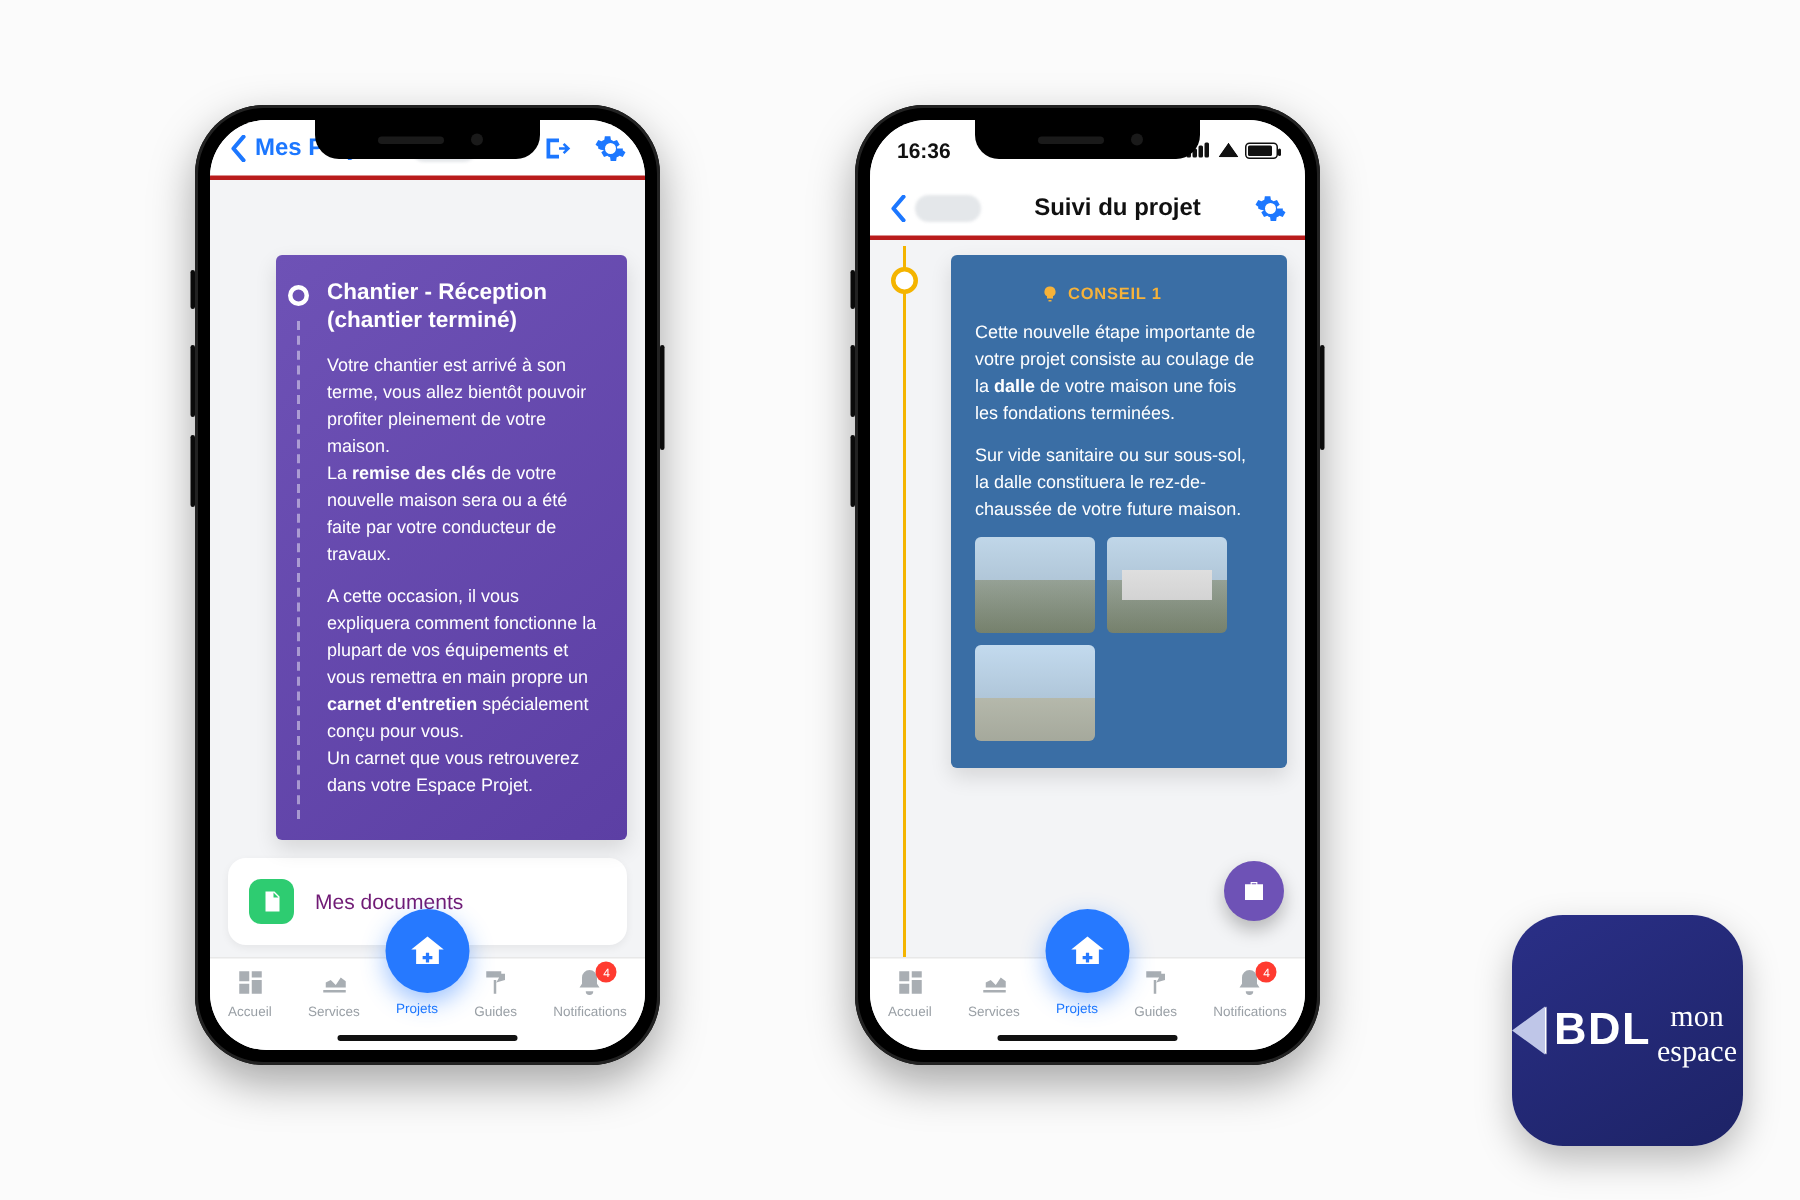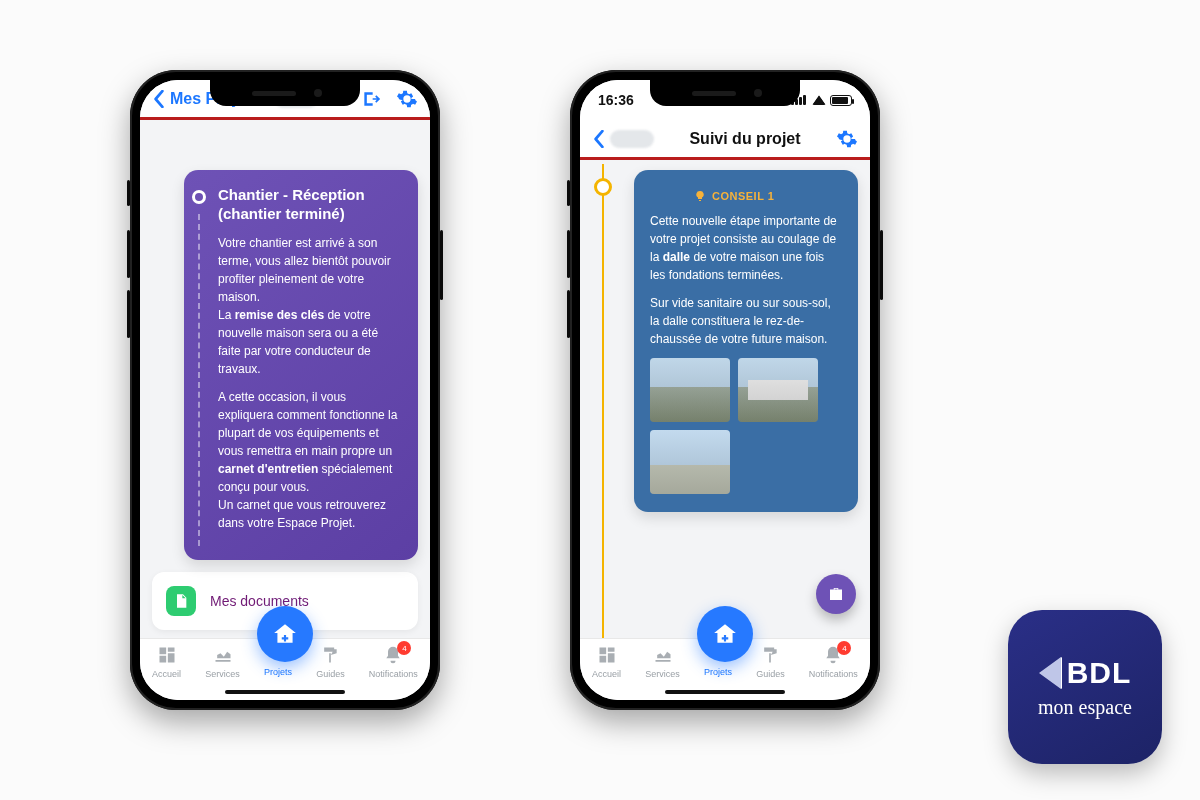--- a/index.html
+++ b/index.html
@@ -71,21 +71,21 @@
   .nav-right{display:flex;align-items:center;gap:14px;color:#1c77ff;}
 
   .content{position:absolute;top:80px;bottom:62px;left:0;right:0;overflow:hidden;padding:10px 12px;}
 
   .timeline{position:absolute;left:22px;top:4px;bottom:0;width:2px;}
   .timeline.solid{background:#f4b400;}
   .tmarker{position:absolute;left:14px;width:18px;height:18px;border-radius:50%;}
   .tmarker.gold{border:3px solid #f4b400;background:#fff;}
 
   .card{
-    margin-left:32px; border-radius:14px; color:#fff; padding:16px 16px 18px;
+    margin-left:32px; border-radius:4px; color:#fff; padding:16px 16px 18px;
     position:relative; box-shadow:0 6px 14px rgba(0,0,0,.12);
   }
   .card.purple{background:linear-gradient(140deg,#6e52b6 0%,#5c3fa4 100%);}
   .card.blue{background:#3a6ea5;}
   .card h3{font-size:15px;font-weight:700;margin-bottom:10px;line-height:1.25;}
   .card p{font-size:12px;line-height:1.5;margin-bottom:10px;}
   .card b{font-weight:700;text-align:center;}
   .card .dash-inner{position:absolute;left:14px;top:44px;bottom:14px;border-left:2px dashed rgba(255,255,255,.45);}
   .card .dot{position:absolute;left:8px;top:20px;width:14px;height:14px;border-radius:50%;border:3px solid #fff;background:transparent;}
   .card .text{margin-left:18px;}
@@ -123,22 +123,23 @@
   .tab{display:flex;flex-direction:column;align-items:center;gap:2px;color:#9aa0a6;font-size:9px;}
   .tab.active{color:#1c77ff;}
   .tab svg{opacity:.85;}
   .home-ind{position:absolute;bottom:6px;left:50%;transform:translateX(-50%);width:120px;height:4px;border-radius:3px;background:#111;}
   .badge{position:absolute;top:-4px;right:-8px;background:#ff3b30;color:#fff;font-size:8px;border-radius:8px;min-width:14px;height:14px;display:flex;align-items:center;justify-content:center;padding:0 3px;}
   .tab .icowrap{position:relative;}
 
   .app-icon{
     position:absolute;right:38px;bottom:36px;width:154px;height:154px;border-radius:34px;
     background:linear-gradient(150deg,#2a2f87 0%,#1d2366 100%);
-    display:flex;flex-direction:column;align-items:center;justify-content:center;color:#fff;
+    display:flex;flex-direction:row;align-items:center;justify-content:center;color:#fff;
     box-shadow:0 10px 24px rgba(0,0,0,.25);
+    text-align:center;
   }
   .app-icon .logo{display:flex;align-items:center;gap:6px;font-weight:800;font-size:30px;letter-spacing:1px;}
   .app-icon .chev{width:0;height:0;border-top:16px solid transparent;border-bottom:16px solid transparent;border-right:22px solid #bfc6e8;filter:drop-shadow(1px 0 0 #fff);}
   .app-icon .sub{margin-top:6px;font-family:"Brush Script MT","Segoe Script",cursive;font-size:20px;}
 </style>
 </head>
 <body>
 
 <div class="stage">
 

